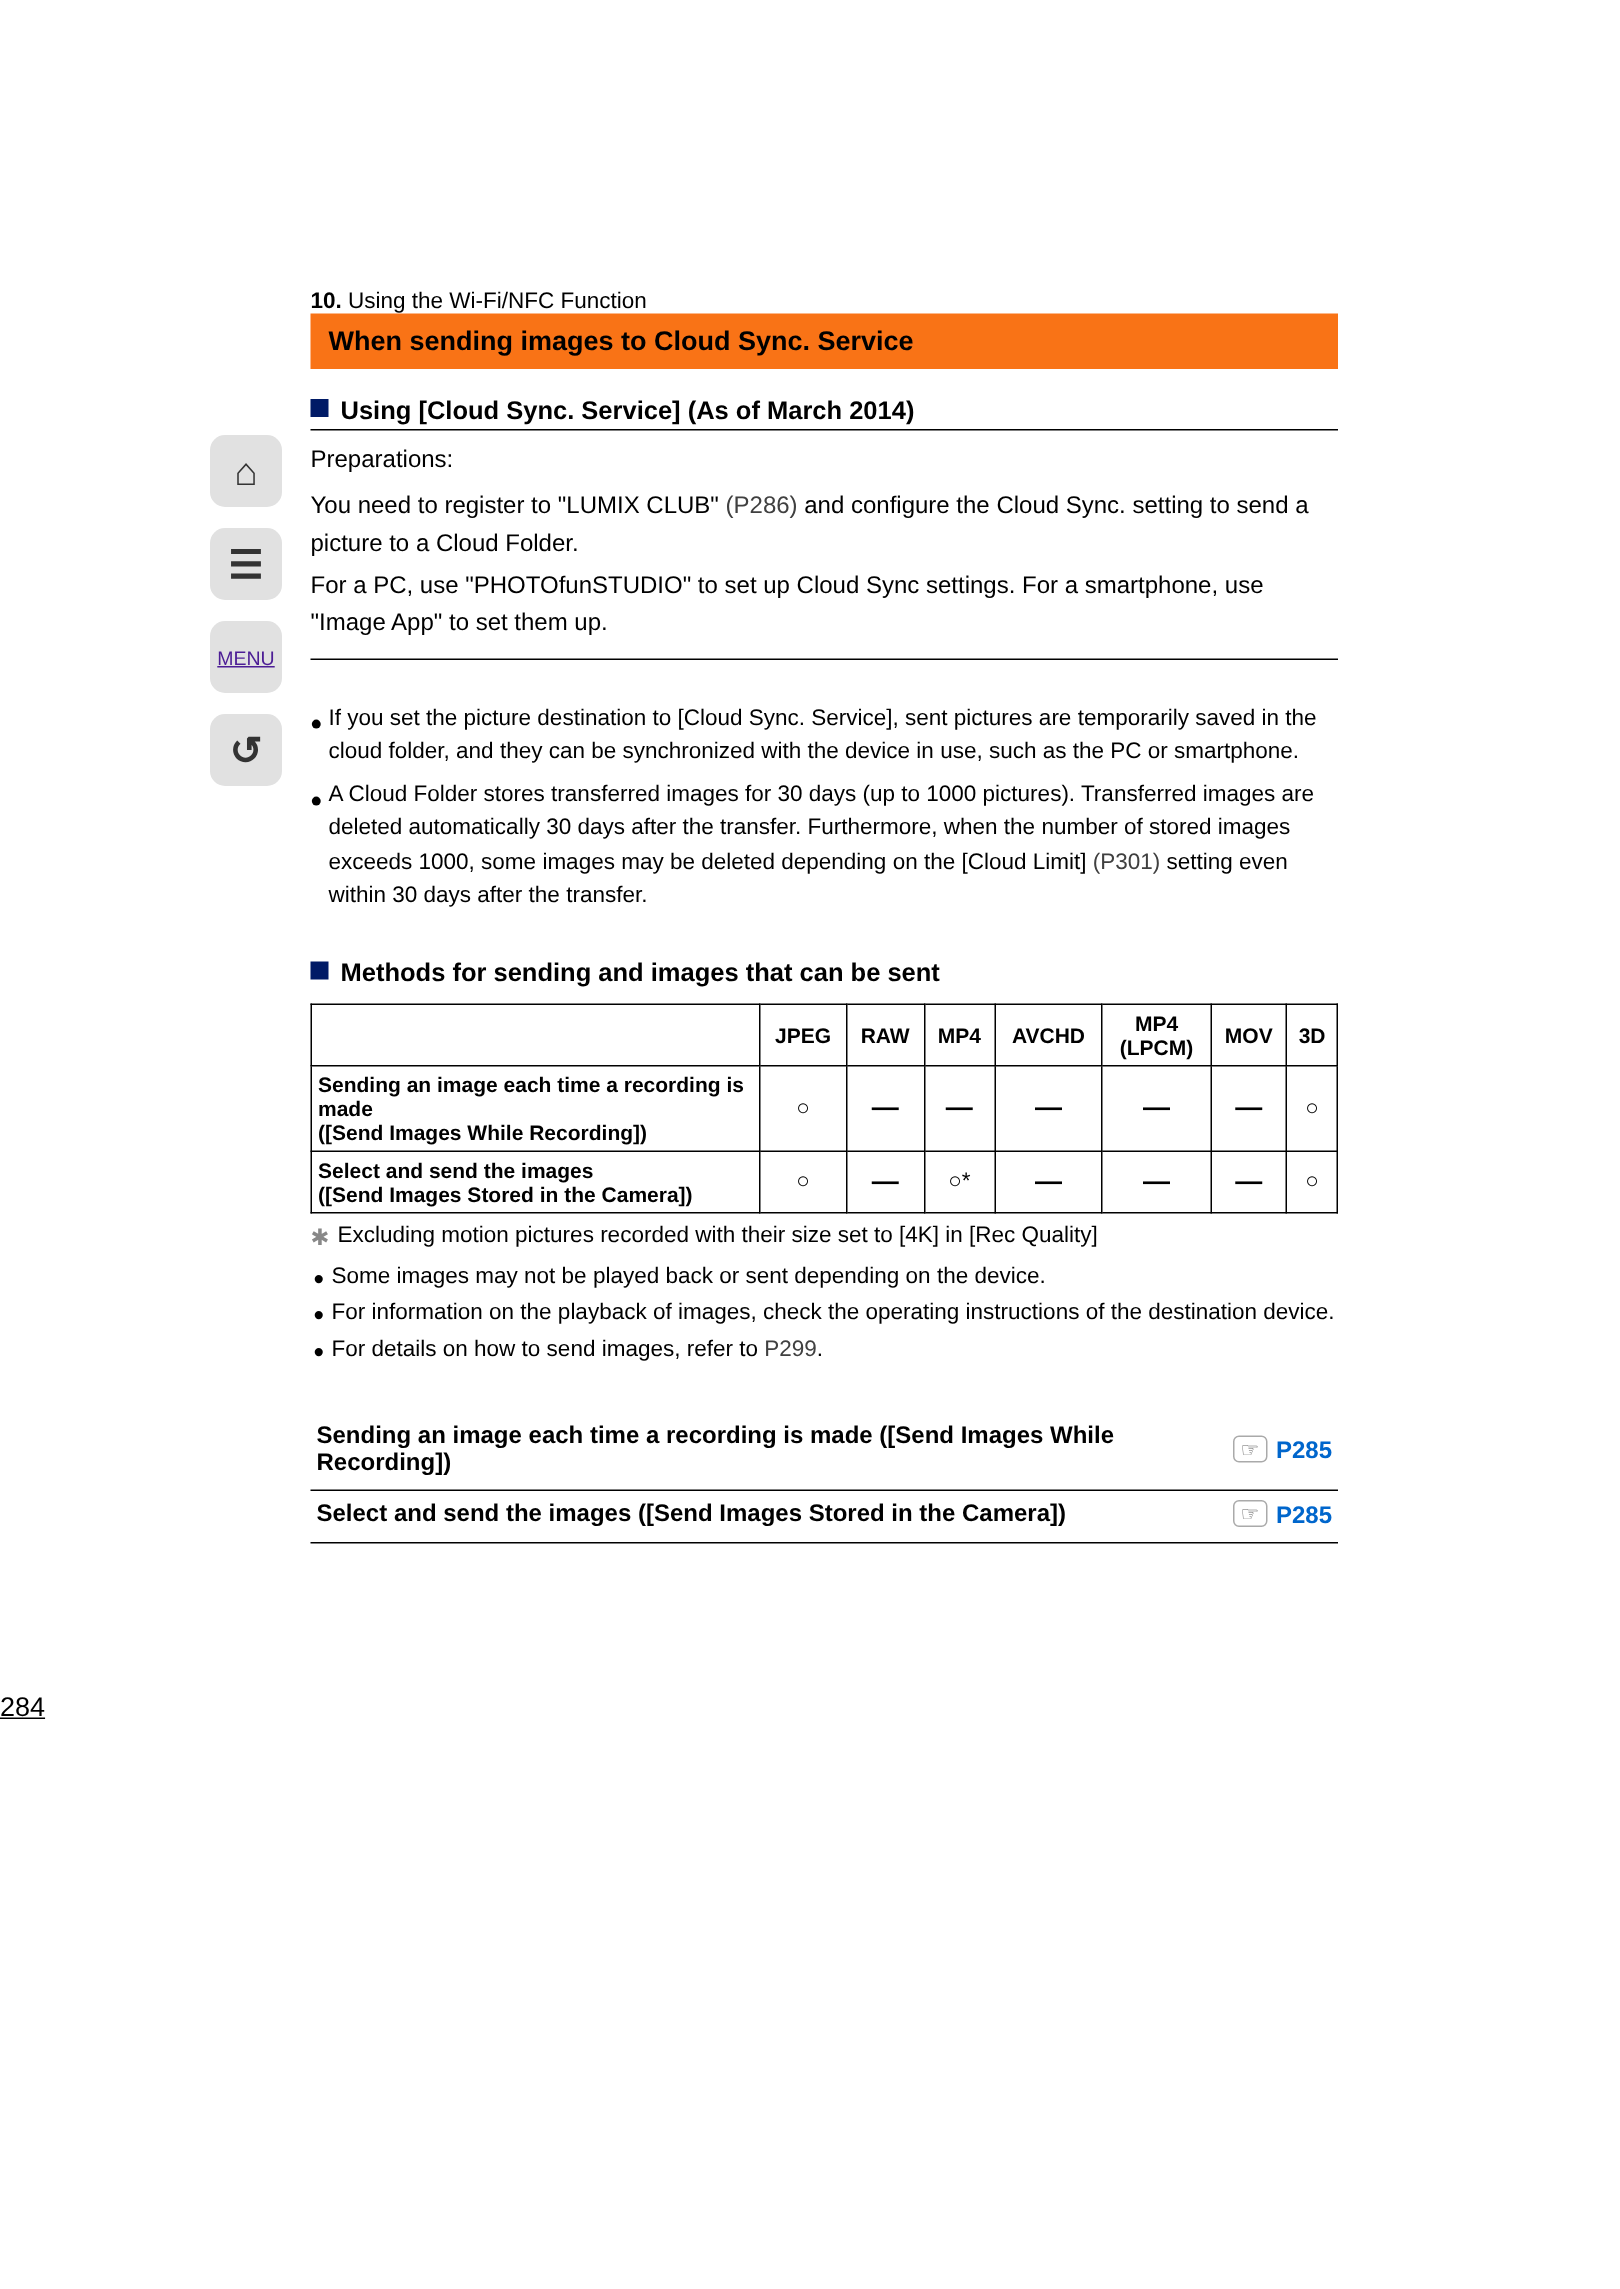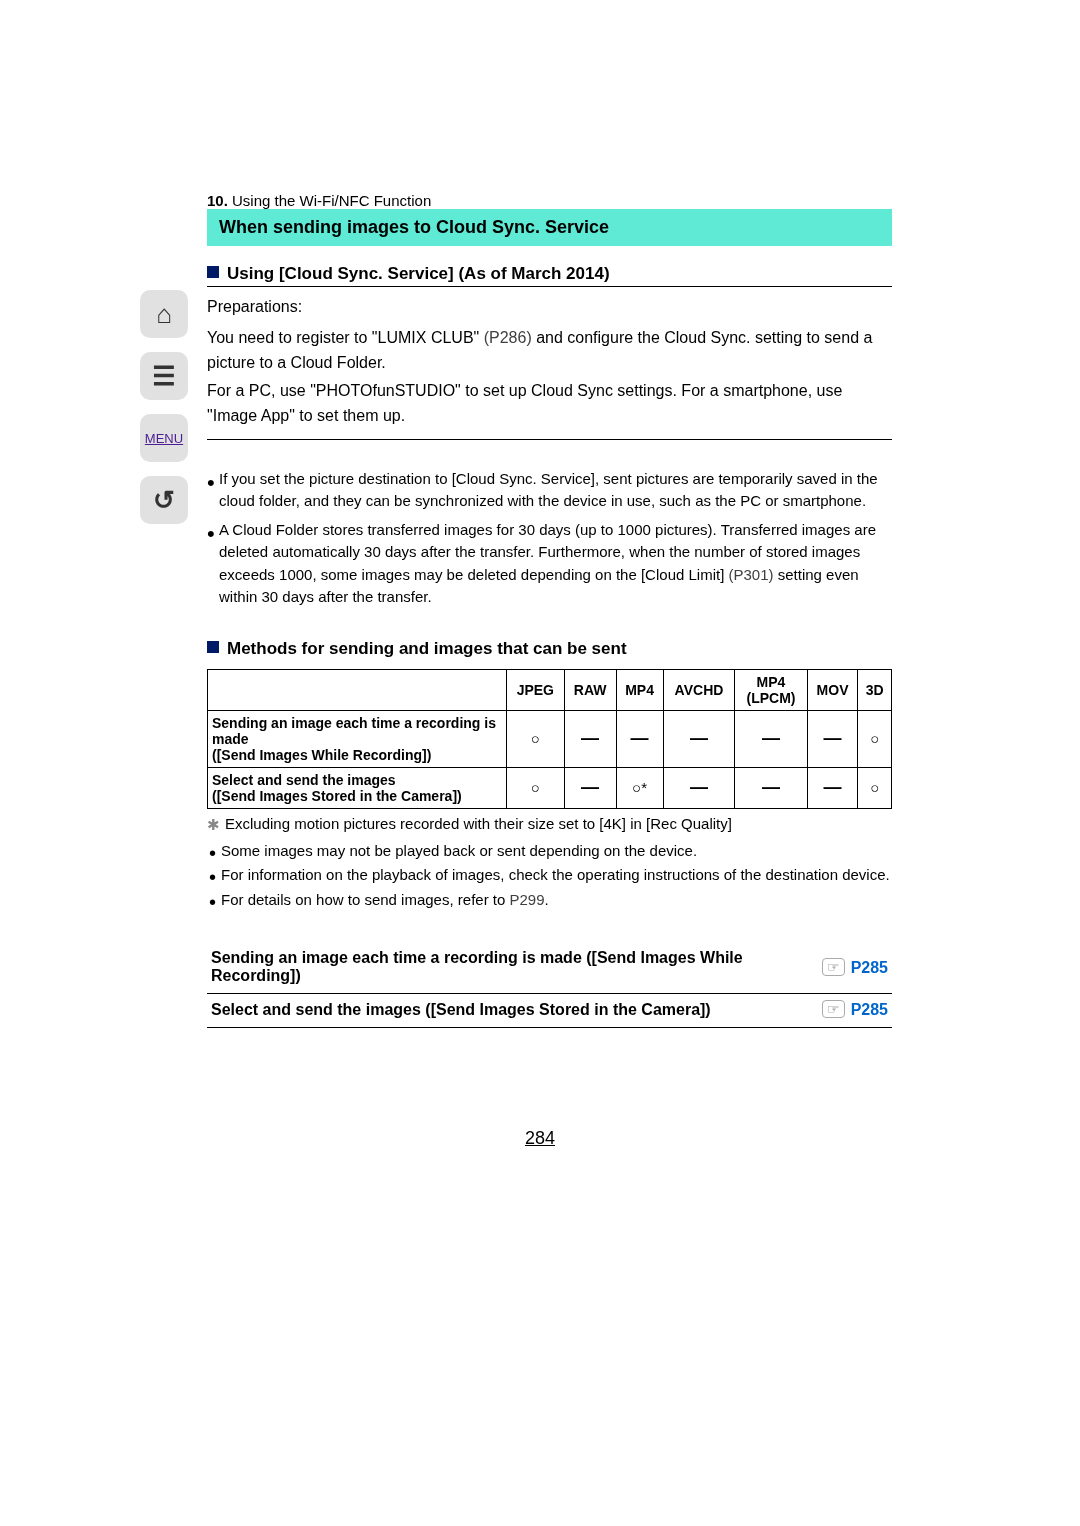--- a/index.html
+++ b/index.html
@@ -47,21 +47,21 @@
     position: absolute;
     left: 207px;
     top: 192px;
     width: 685px;
   }
   .breadcrumb {
     font-size: 15px;
   }
   .breadcrumb b { font-weight: 700; }
   .section-title {
-    background: #5eead4;
+    background: #f97316;
     padding: 8px 12px;
     font-size: 18px;
     font-weight: 700;
   }
   .subhead {
     margin-top: 18px;
     margin-bottom: 2px;
     font-size: 17px;
     font-weight: 700;
   }
@@ -183,21 +183,21 @@
     padding: 0 4px;
     line-height: 16px;
     vertical-align: 1px;
   }
 
   .pnum {
     position: absolute;
     left: 0;
     right: 0;
     top: 1128px;
-    text-align: center;
+    text-align: left;
     font-size: 18px;
     text-decoration: underline;
   }
 </style>
 </head>
 <body>
 
 <div class="page">
 
   <div class="side">

